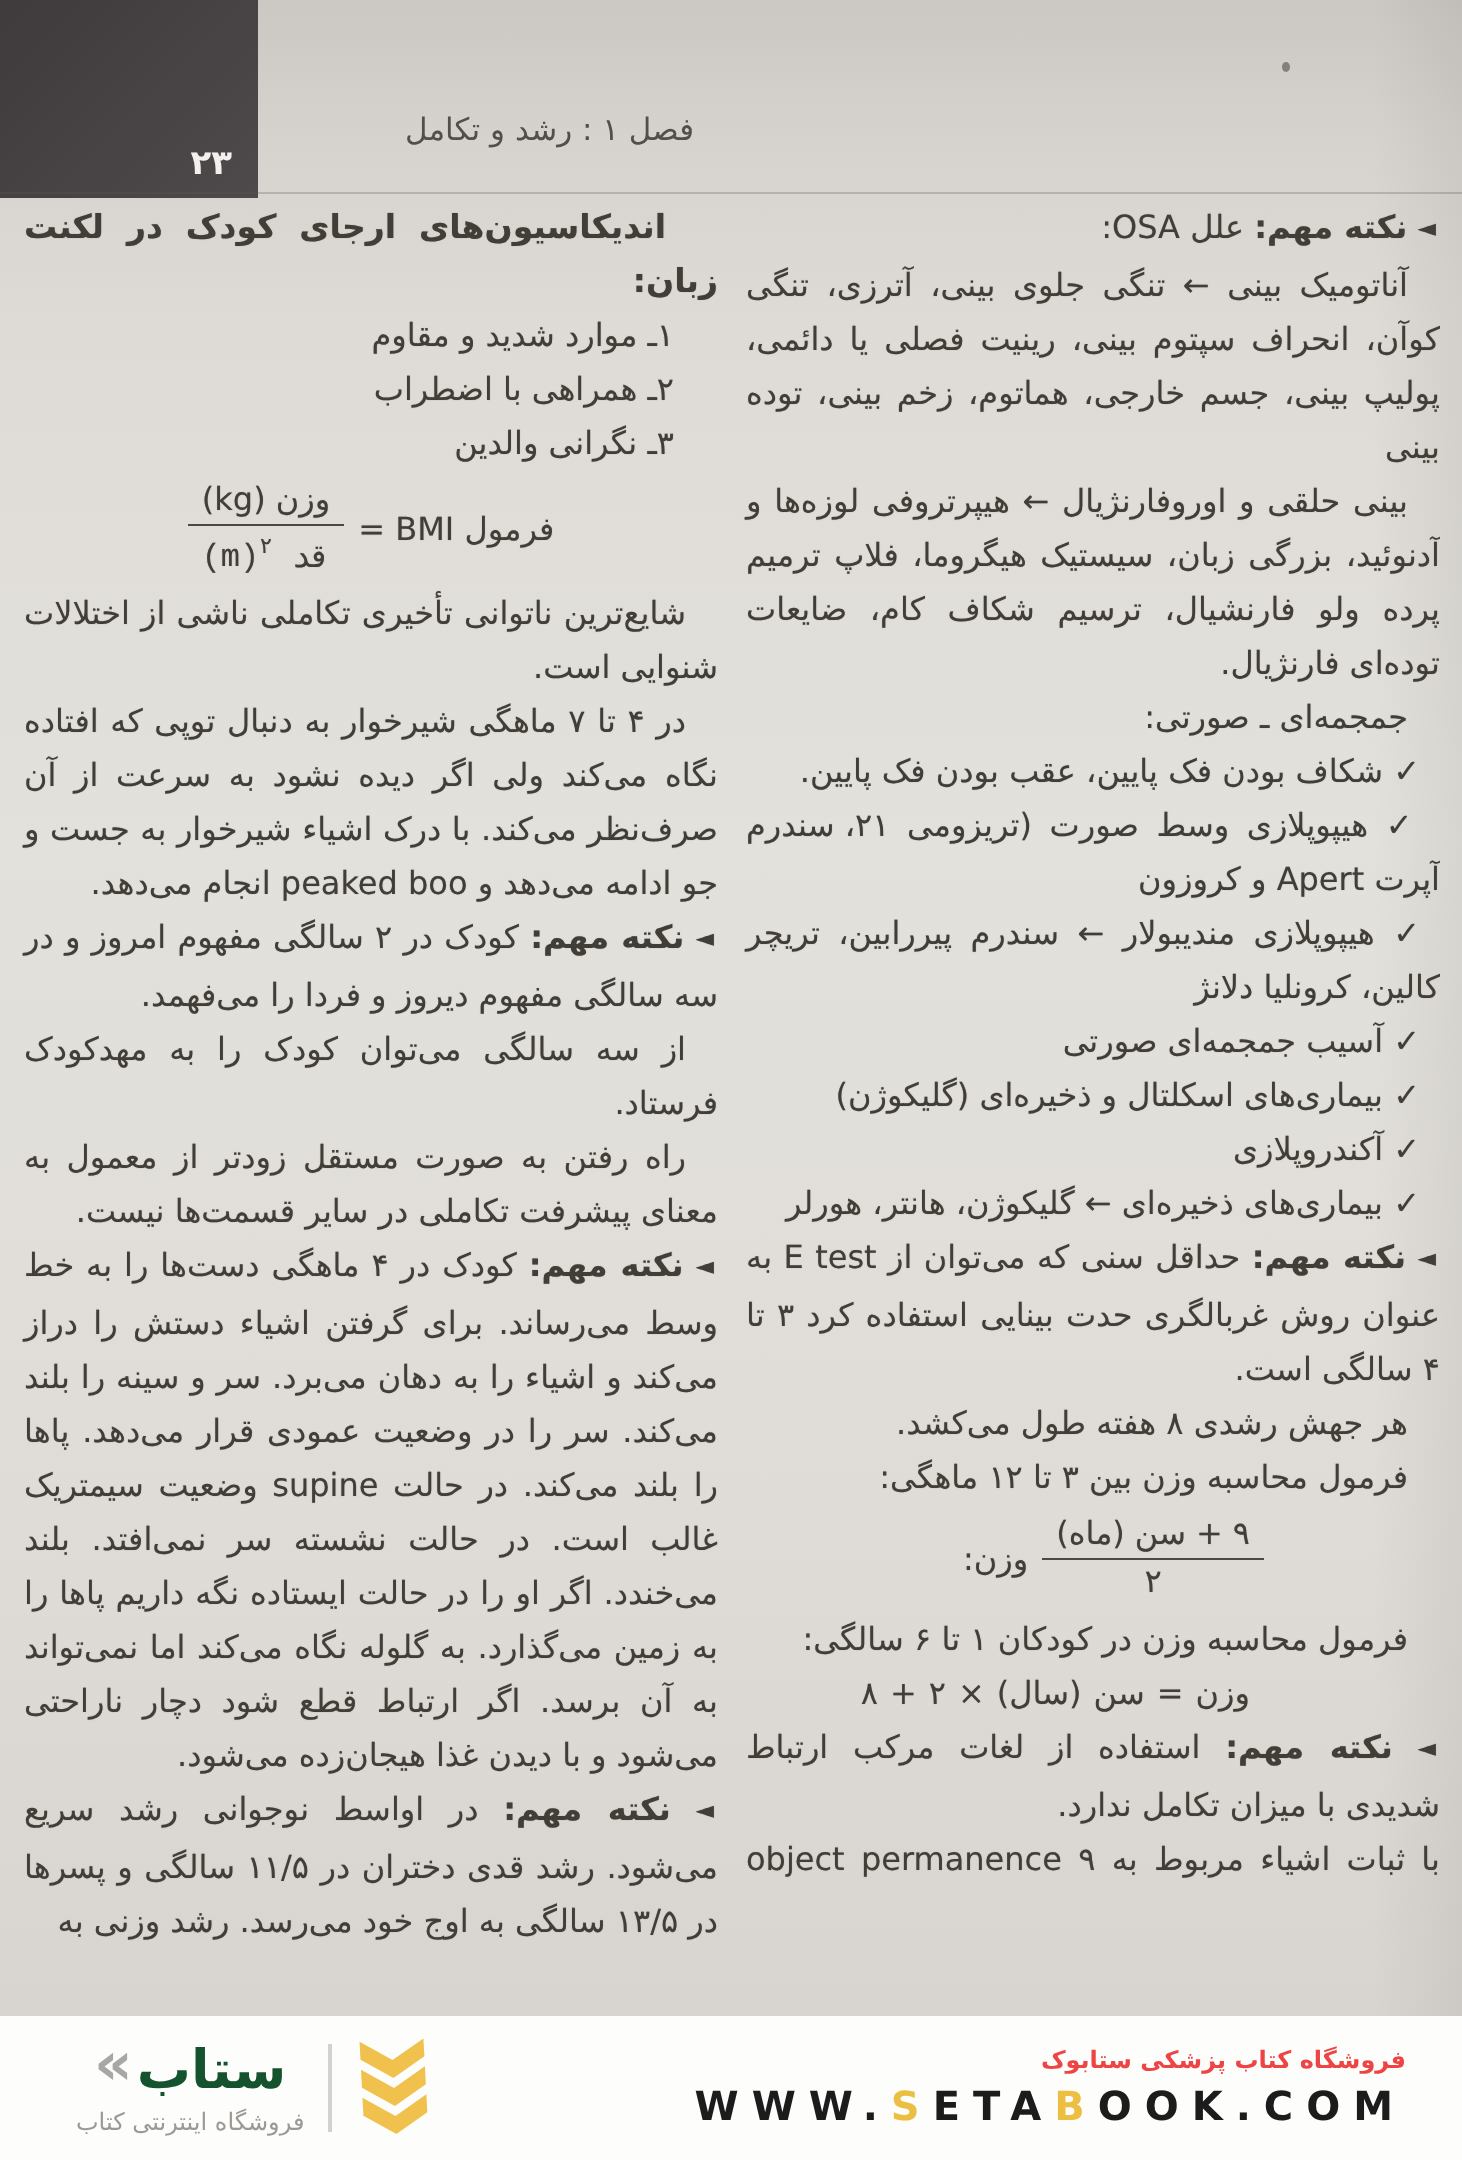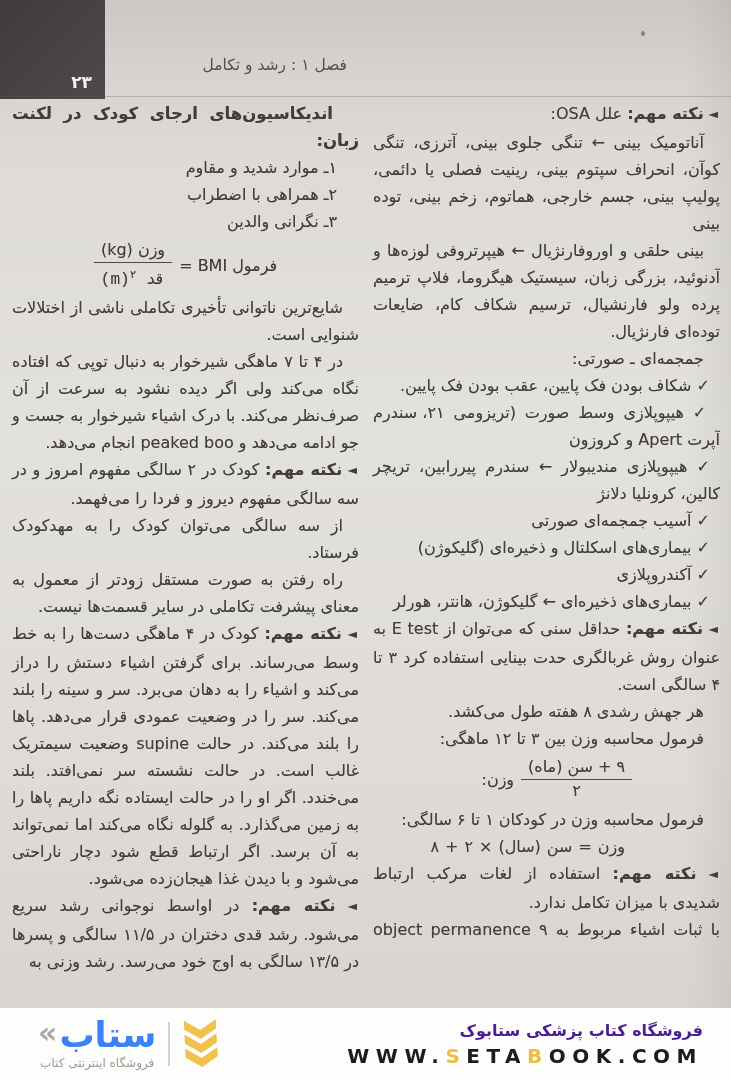--- a/index.html
+++ b/index.html
@@ -9,21 +9,21 @@
     background:#dbd8d3;
   }
   .page{
     position:absolute;inset:0;
     background:
       linear-gradient(to left, rgba(60,55,50,.07), rgba(60,55,50,0) 45px),
       linear-gradient(180deg,#cbc8c4 0,#d6d3ce 70px,#dedbd6 160px,#e3e1dc 420px,#dfdcd7 760px,#d8d5d0 1005px);
   }
   
   .corner{
-    position:absolute;left:0;top:0;width:105px;height:99px;
+    position:absolute;left:0;top:0;width:129px;height:99px;
     background:linear-gradient(135deg,#3f3b3c,#4e4a4b);
     display:flex;align-items:flex-end;justify-content:flex-end;
     padding:0 13px 8px 0;box-sizing:border-box;
   }
   .pagenum{color:#f2f1ee;font-size:17px;font-weight:bold;line-height:1;}
   .chapter{
     position:absolute;top:56px;right:384px;
     direction:rtl;white-space:nowrap;
     font-size:15.5px;color:#53504a;letter-spacing:.2px;
   }
@@ -71,26 +71,26 @@
   
   .footer{
     position:absolute;left:0;bottom:0;width:731px;height:72px;
     background:#fdfdfc;display:flex;align-items:center;justify-content:space-between;
     padding:0 28px 0 38px;box-sizing:border-box;
   }
   .logo-group{display:flex;align-items:center;gap:12px;}
   .wordmark-block{display:flex;flex-direction:column;align-items:center;}
   .wordmark{display:flex;align-items:center;gap:2px;line-height:1;}
   .wm-mark{color:#a9a7a5;font-size:30px;font-weight:bold;transform:translateY(-3px);}
-  .wm-main{color:#3b82f6;font-size:35px;font-weight:bold;}
+  .wm-main{color:#14532d;font-size:27px;font-weight:bold;}
   .tagline{color:#9c9994;font-size:12px;margin-top:3px;direction:rtl;}
   .logo-divider{width:1.5px;height:44px;background:#d4d2cf;}
   .emblem{display:block;}
   .footer-right{display:flex;flex-direction:column;align-items:flex-end;gap:4px;}
-  .store-title{direction:rtl;font-weight:bold;font-size:16px;color:#4c1d95;}
+  .store-title{direction:rtl;font-weight:bold;font-size:12px;color:#ef4444;}
   .website{direction:ltr;font-weight:bold;font-size:20px;letter-spacing:6.5px;color:#1c1c1c;font-family:"DejaVu Sans",sans-serif;}
   .website .yellow{color:#ecbf43;}
 </style>
 </head>
 <body>
 
 <div class="page">
 
   <div class="corner">
     <span class="pagenum">۲۳</span>

